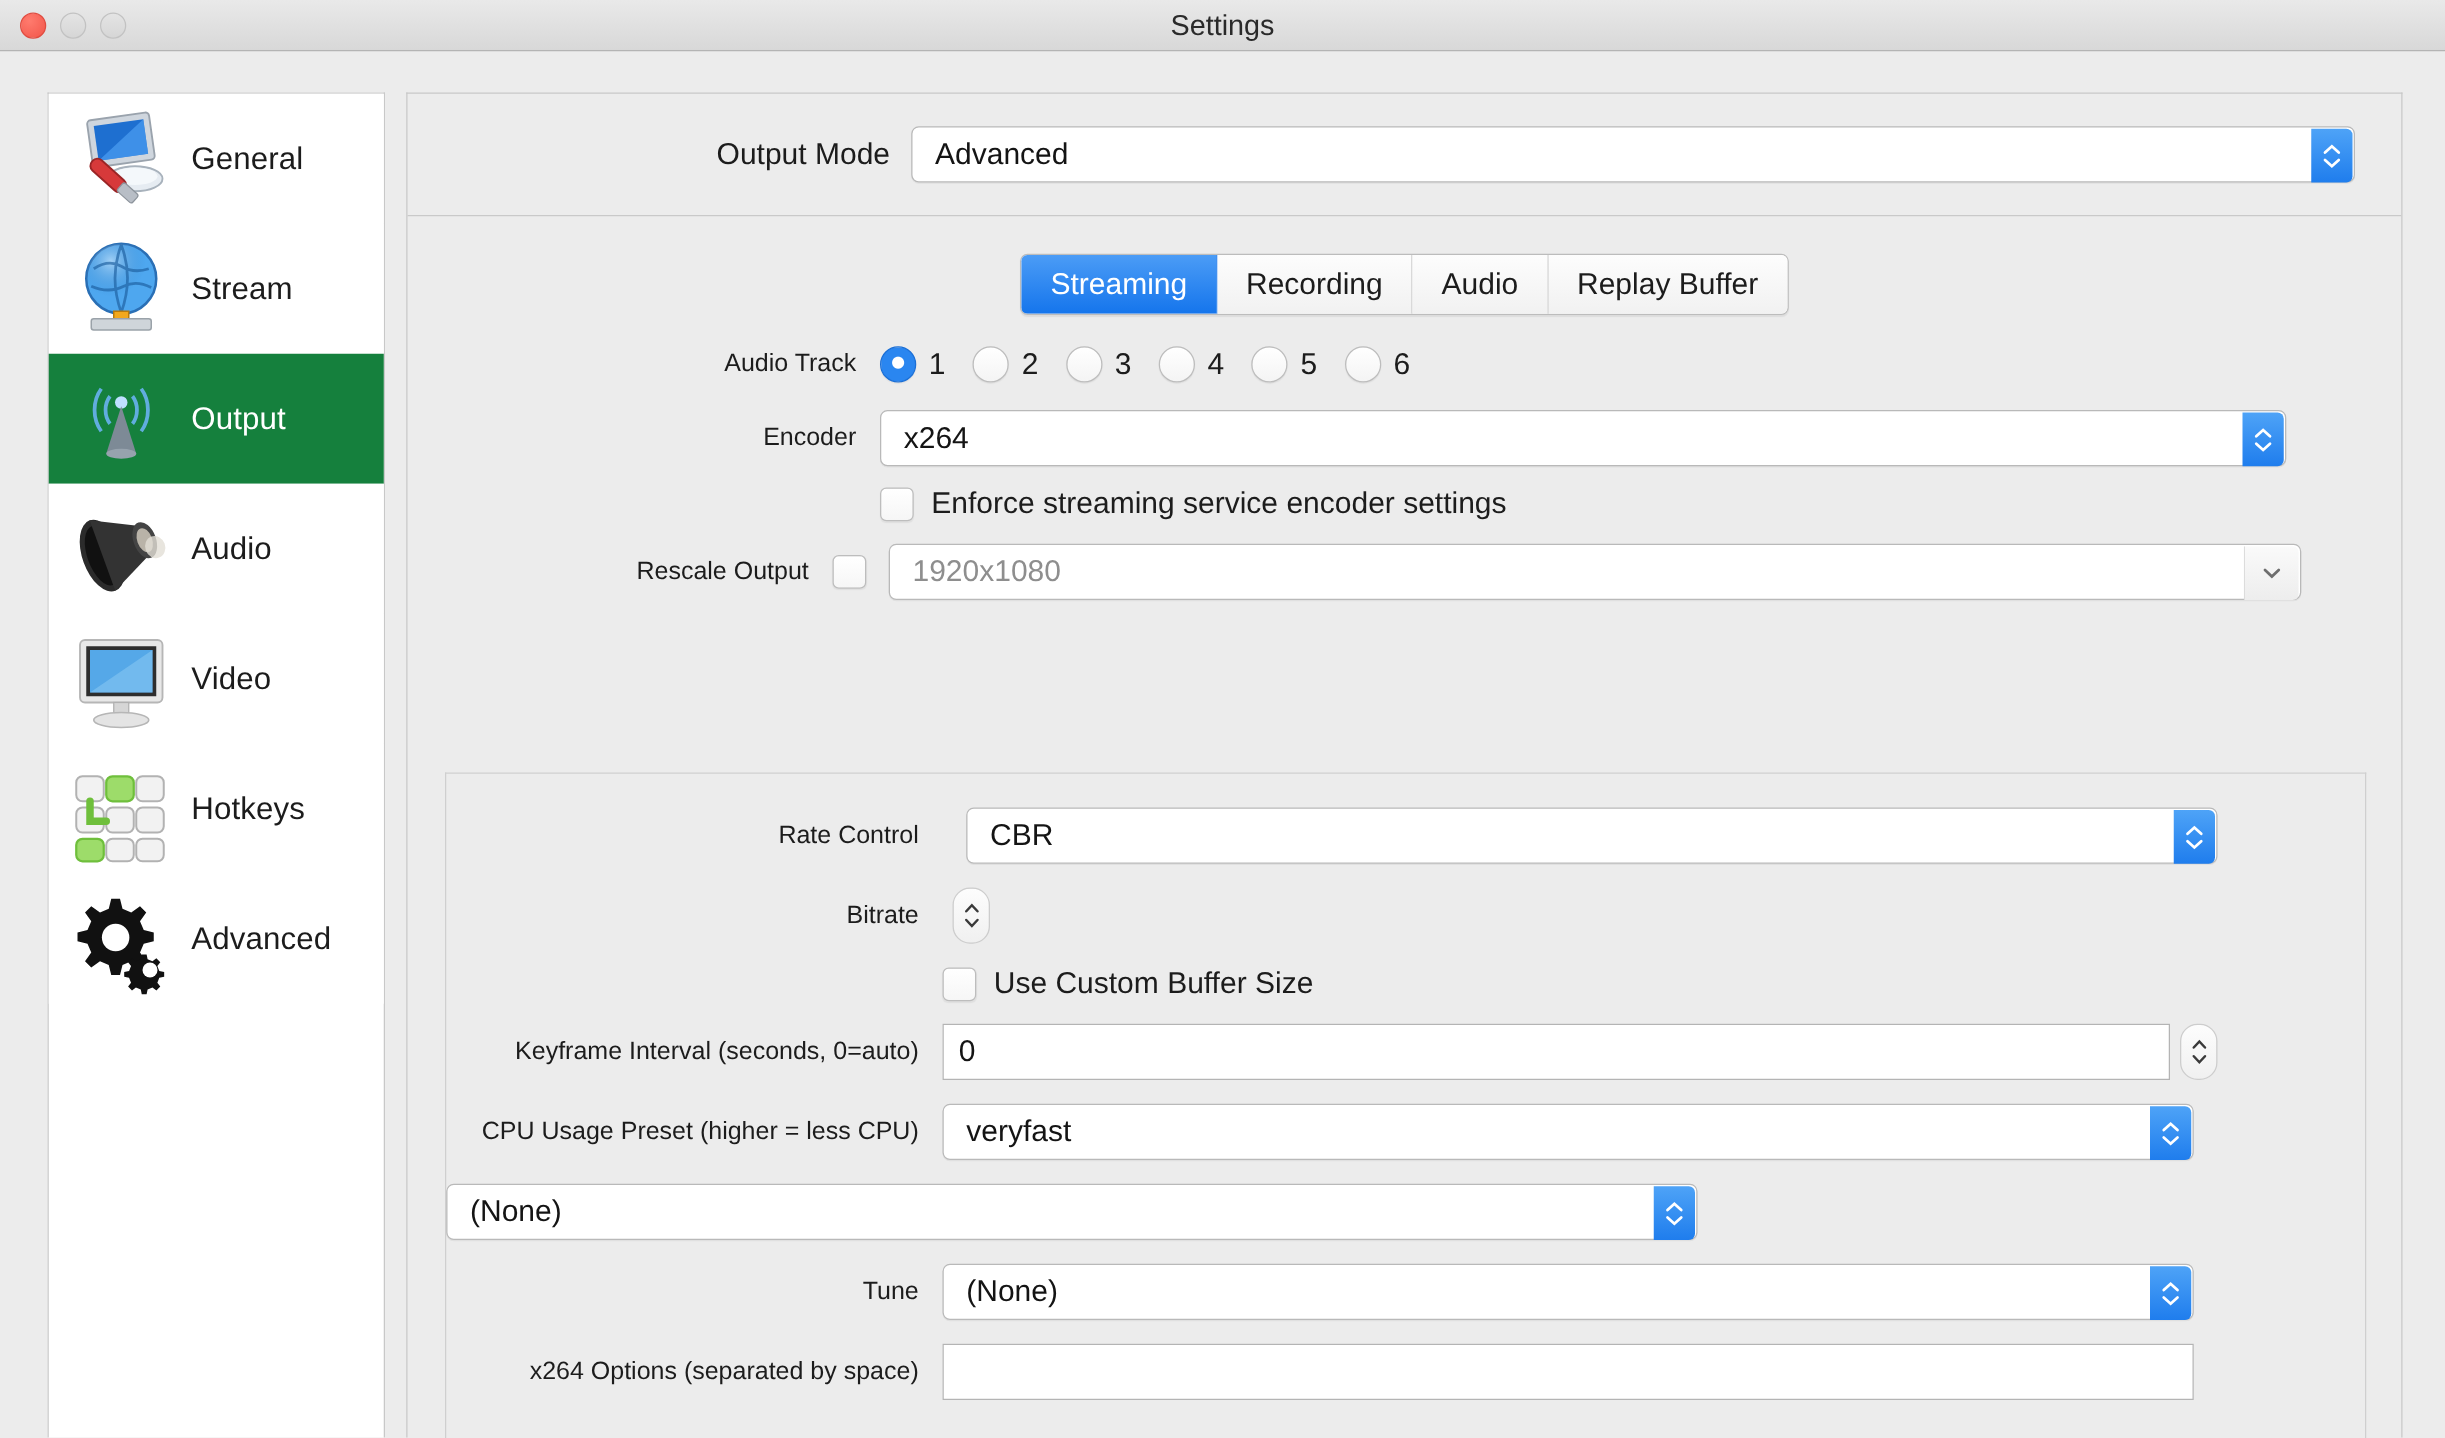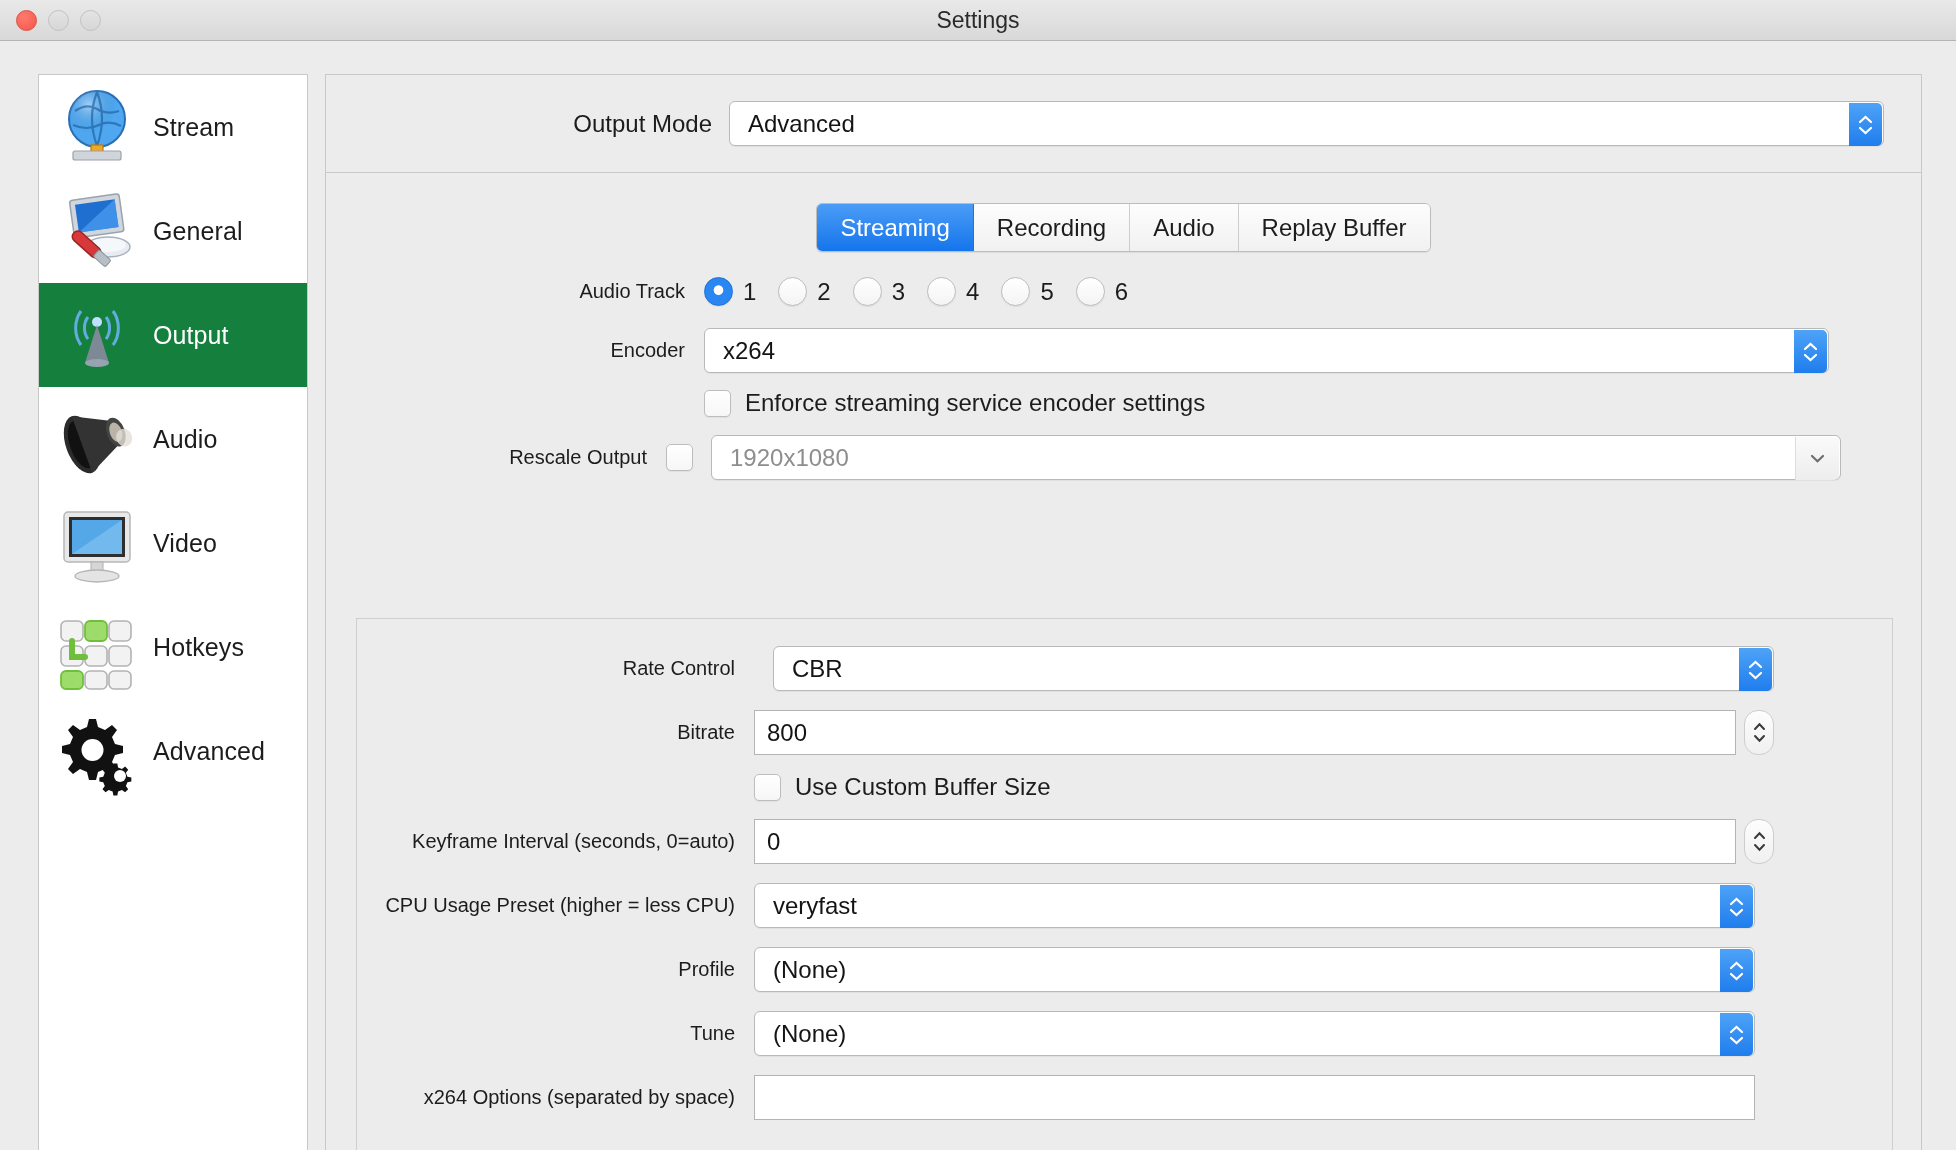--- a/index.html
+++ b/index.html
@@ -141,59 +141,59 @@
 <div id="titlebar">
   <div id="traffic">
     <div class="light red"></div>
     <div class="light grey"></div>
     <div class="light grey"></div>
   </div>
   <div id="window-title">Settings</div>
 </div>
 
 <div id="sidebar">
+
+  <div class="nav-item">
+    <span class="nav-icon">
+      <svg viewBox="0 0 92 92" width="92" height="92">
+        <g transform="rotate(-8 46 40)">
+          <rect x="22" y="12" width="50" height="38" rx="3" fill="#cfd6de" stroke="#9aa3ad" stroke-width="1.5"></rect>
+          <rect x="27" y="17" width="40" height="28" fill="#1e6fd0"></rect>
+          <path d="M27 45 L67 17 L67 45 Z" fill="#4a9bf0" opacity=".75"></path>
+        </g>
+        <ellipse cx="57" cy="62" rx="22" ry="10" fill="#e6ecf2" stroke="#a8b2bc" stroke-width="1.5"></ellipse>
+        <ellipse cx="57" cy="60" rx="18" ry="7" fill="#f4f8fb"></ellipse>
+        <g transform="rotate(42 30 55)">
+          <rect x="20" y="49" width="34" height="11" rx="5" fill="#d7393a" stroke="#9b2526" stroke-width="1.5"></rect>
+          <rect x="50" y="50" width="16" height="9" rx="2" fill="#b8bec6" stroke="#8d949c" stroke-width="1"></rect>
+        </g>
+      </svg>
+    </span>
+    <span class="nav-label">General</span>
+  </div>
 
   <div class="nav-item">
     <span class="nav-icon">
       <svg viewBox="0 0 92 92" width="92" height="92">
         <circle cx="46" cy="38" r="28" fill="#4ea7ef" stroke="#2a6fb5" stroke-width="2"></circle>
         <circle cx="46" cy="38" r="28" fill="url(#g1)" opacity=".5"></circle>
         <defs>
             <radialGradient id="g1" cx="35%" cy="25%">
               <stop offset="0" stop-color="#ffffff" stop-opacity=".95"></stop>
               <stop offset="1" stop-color="#1d63a8" stop-opacity="0"></stop>
             </radialGradient>
           </defs>
         <path d="M24 30 q12 -8 22 -2 q10 6 22 2 M22 44 q14 6 26 0 q10 -5 22 1 M46 11 q-10 26 0 54 M46 11 q10 26 0 54" fill="none" stroke="#1c5e9e" stroke-width="2.2" opacity=".65"></path>
         <rect x="40" y="64" width="12" height="12" fill="#f2a81d" stroke="#b87a0c" stroke-width="1.2"></rect>
         <rect x="22" y="70" width="48" height="9" rx="2" fill="#cfd5da" stroke="#9aa2a9" stroke-width="1.2"></rect>
       </svg>
     </span>
     <span class="nav-label">Stream</span>
   </div>
 
-  <div class="nav-item">
-    <span class="nav-icon">
-      <svg viewBox="0 0 92 92" width="92" height="92">
-        <g transform="rotate(-8 46 40)">
-          <rect x="22" y="12" width="50" height="38" rx="3" fill="#cfd6de" stroke="#9aa3ad" stroke-width="1.5"></rect>
-          <rect x="27" y="17" width="40" height="28" fill="#1e6fd0"></rect>
-          <path d="M27 45 L67 17 L67 45 Z" fill="#4a9bf0" opacity=".75"></path>
-        </g>
-        <ellipse cx="57" cy="62" rx="22" ry="10" fill="#e6ecf2" stroke="#a8b2bc" stroke-width="1.5"></ellipse>
-        <ellipse cx="57" cy="60" rx="18" ry="7" fill="#f4f8fb"></ellipse>
-        <g transform="rotate(42 30 55)">
-          <rect x="20" y="49" width="34" height="11" rx="5" fill="#d7393a" stroke="#9b2526" stroke-width="1.5"></rect>
-          <rect x="50" y="50" width="16" height="9" rx="2" fill="#b8bec6" stroke="#8d949c" stroke-width="1"></rect>
-        </g>
-      </svg>
-    </span>
-    <span class="nav-label">General</span>
-  </div>
-
   <div class="nav-item active">
     <span class="nav-icon">
       <svg viewBox="0 0 92 92" width="92" height="92">
         <g fill="none" stroke="#6fb6fb" stroke-width="3" opacity=".85">
           <path d="M30 56 a22 26 0 0 1 0 -34"></path>
           <path d="M62 56 a22 26 0 0 0 0 -34"></path>
           <path d="M37 50 a13 16 0 0 1 0 -22"></path>
           <path d="M55 50 a13 16 0 0 0 0 -22"></path>
         </g>
         <circle cx="46" cy="33" r="5" fill="#bfe0ff"></circle>
@@ -373,23 +373,20 @@
             </svg>
           <svg class="chev" viewBox="0 0 15 9">
               <path d="M2 2 L7.5 7 L13 2" fill="none" stroke="#fff" stroke-width="2.2" stroke-linecap="round"></path>
             </svg>
         </span>
       </div>
     </div>
 
     <div class="row" style="margin-top:19px;">
       <div class="lbl" style="width:397px;">Bitrate</div>
-      <div class="field" style="width:982px;">
-        <span class="val">800</span>
-      </div>
       <span class="stepper">
         <svg class="chev" viewBox="0 0 15 9">
             <path d="M3 7 L7.5 2.2 L12 7" fill="none" stroke="#3a3a3a" stroke-width="2" stroke-linecap="round"></path>
           </svg>
         <svg class="chev" viewBox="0 0 15 9">
             <path d="M3 2 L7.5 6.8 L12 2" fill="none" stroke="#3a3a3a" stroke-width="2" stroke-linecap="round"></path>
           </svg>
       </span>
     </div>
 
@@ -423,21 +420,20 @@
               <path d="M2 7 L7.5 2 L13 7" fill="none" stroke="#fff" stroke-width="2.2" stroke-linecap="round"></path>
             </svg>
           <svg class="chev" viewBox="0 0 15 9">
               <path d="M2 2 L7.5 7 L13 2" fill="none" stroke="#fff" stroke-width="2.2" stroke-linecap="round"></path>
             </svg>
         </span>
       </div>
     </div>
 
     <div class="row" style="margin-top:19px;">
-      <div class="lbl" style="width:397px;">Profile</div>
       <div class="combo" style="width:1001px;">
         <span class="val">(None)</span>
         <span class="combo-arrow-blue">
           <svg class="chev" viewBox="0 0 15 9">
               <path d="M2 7 L7.5 2 L13 7" fill="none" stroke="#fff" stroke-width="2.2" stroke-linecap="round"></path>
             </svg>
           <svg class="chev" viewBox="0 0 15 9">
               <path d="M2 2 L7.5 7 L13 2" fill="none" stroke="#fff" stroke-width="2.2" stroke-linecap="round"></path>
             </svg>
         </span>

